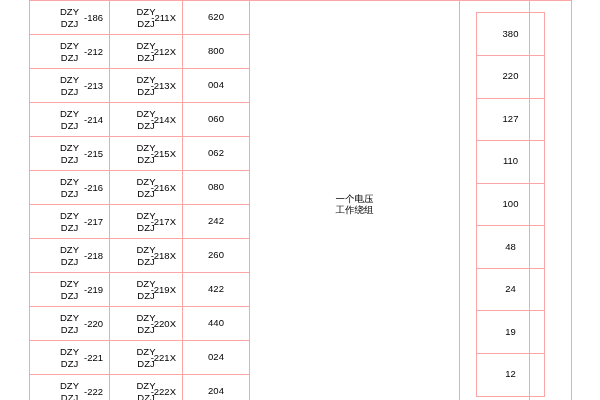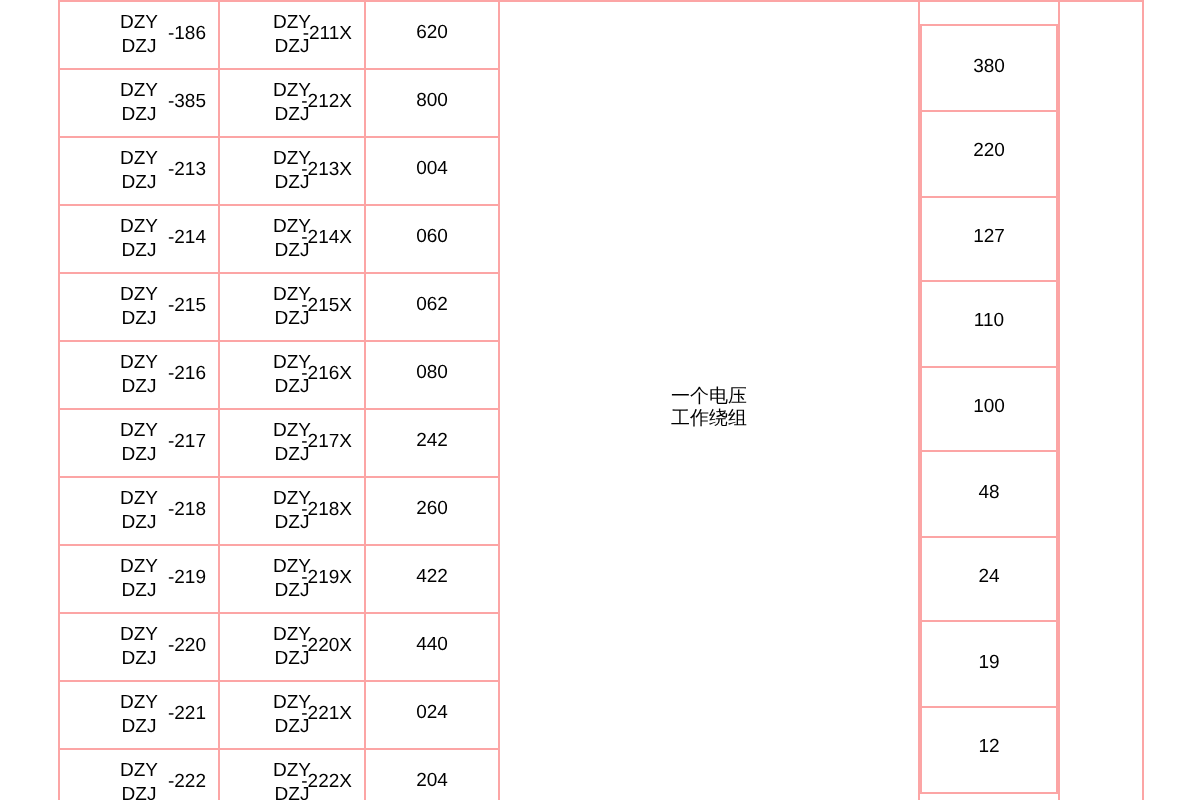--- a/index.html
+++ b/index.html
@@ -88,20 +88,21 @@
     font-size: 9.5px;
     text-align: center;
   }
   .empty-cell { }
 
   
   .volt-list {
     width: 100%;
     border-collapse: collapse;
     table-layout: fixed;
+    margin-left: 16px;
   }
   .volt-list td {
     border: none;
     height: 41.6px;
     font-size: 9.5px;
     text-align: center;
     vertical-align: middle;
   }
 </style>
 </head>
@@ -186,21 +187,21 @@
 
       <tr class="row">
         <td>
           <div class="model-cell">
             <div class="model-inner">
               <div class="model-stack">
                 <span class="stack-top">DZY</span>
                 <span class="stack-bottom">DZJ</span>
               </div>
             </div>
-            <span class="num-right">-385</span>
+            <span class="num-right">-212</span>
           </div>
         </td>
         <td>
           <div class="model-cell">
             <div class="model-inner">
               <div class="model-stack">
                 <span class="stack-top">DZY</span>
                 <span class="stack-bottom">DZJ</span>
               </div>
             </div>

